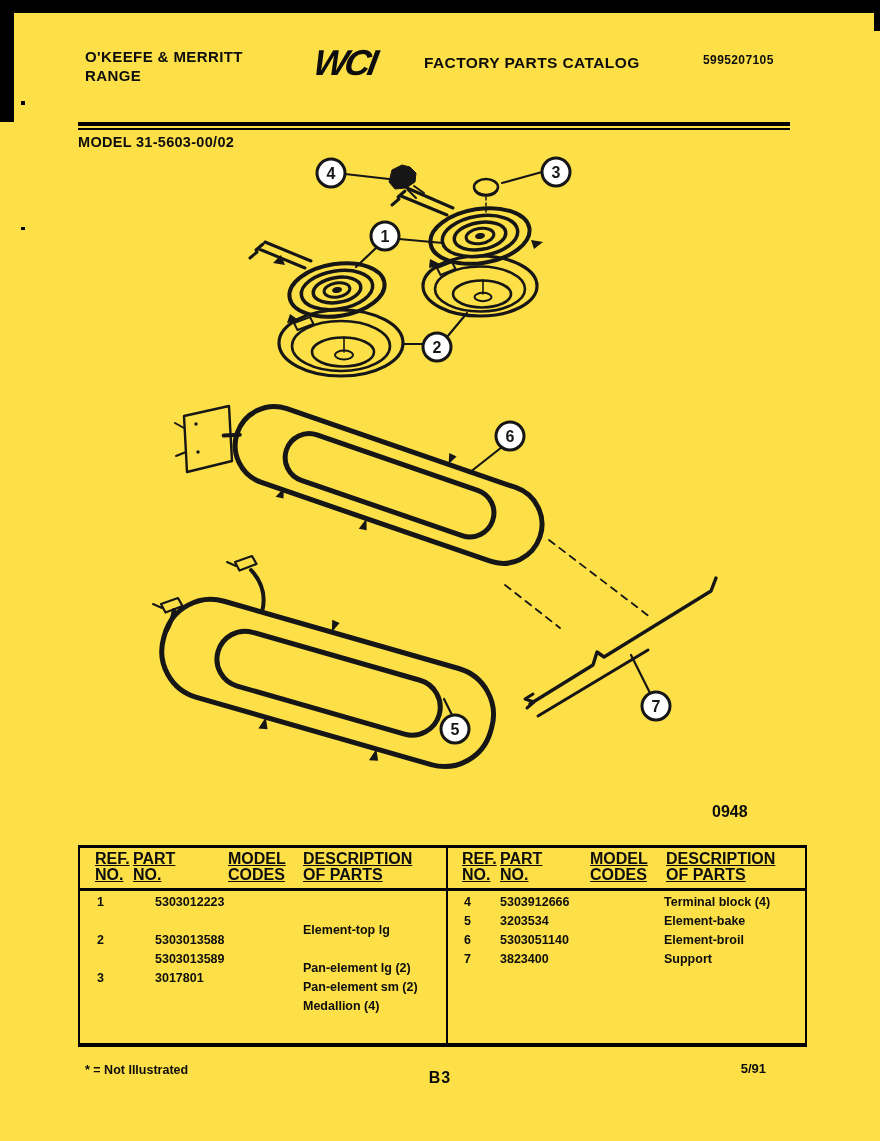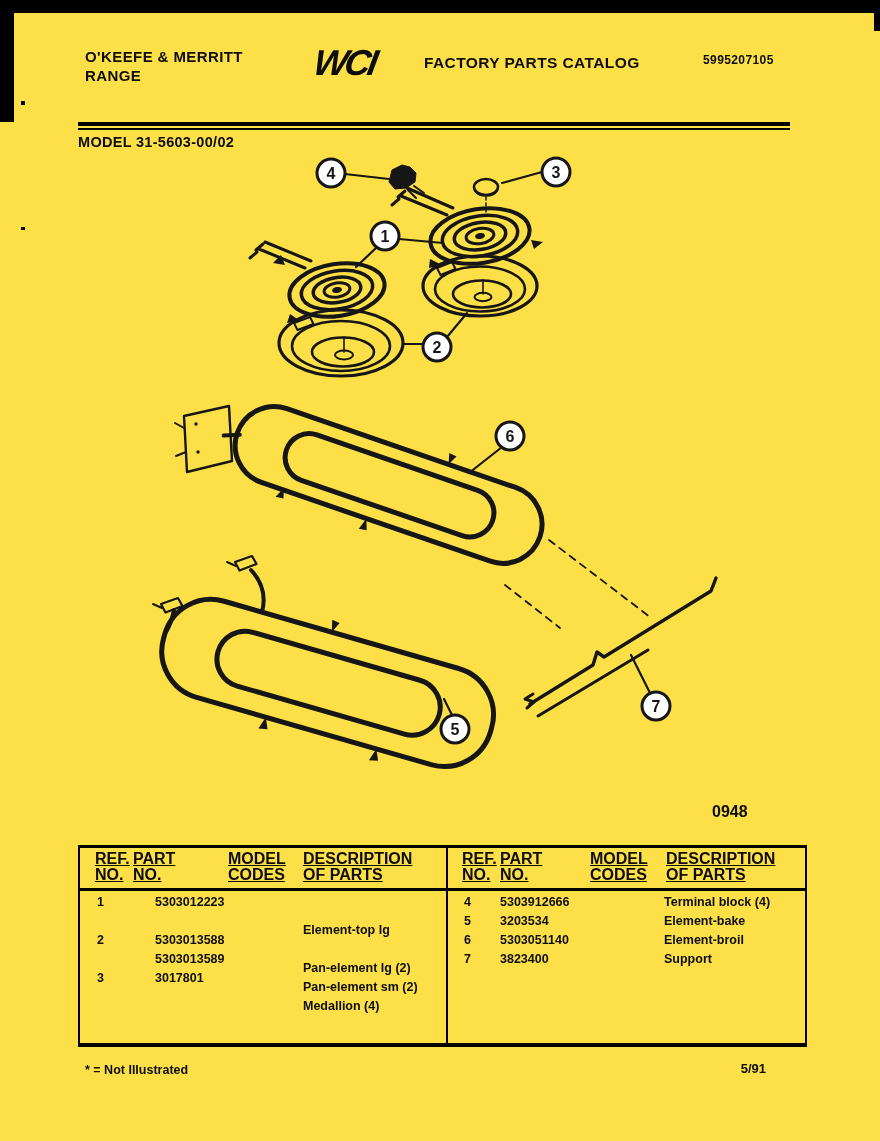--- a/index.html
+++ b/index.html
@@ -272,15 +272,16 @@
     <span class="c-desc2">Element-broil</span>
   </div>
   <div class="trow" style="top:952px">
     <span class="c-ref2">7</span>
     <span class="c-part2">3823400</span>
     <span class="c-mod2"></span>
     <span class="c-desc2">Support</span>
   </div>
 
   <div class="abs foot-note">* = Not Illustrated</div>
+  <div class="abs foot-page">B3</div>
   <div class="abs foot-date">5/91</div>
 
 </div>
 
 </body></html>

